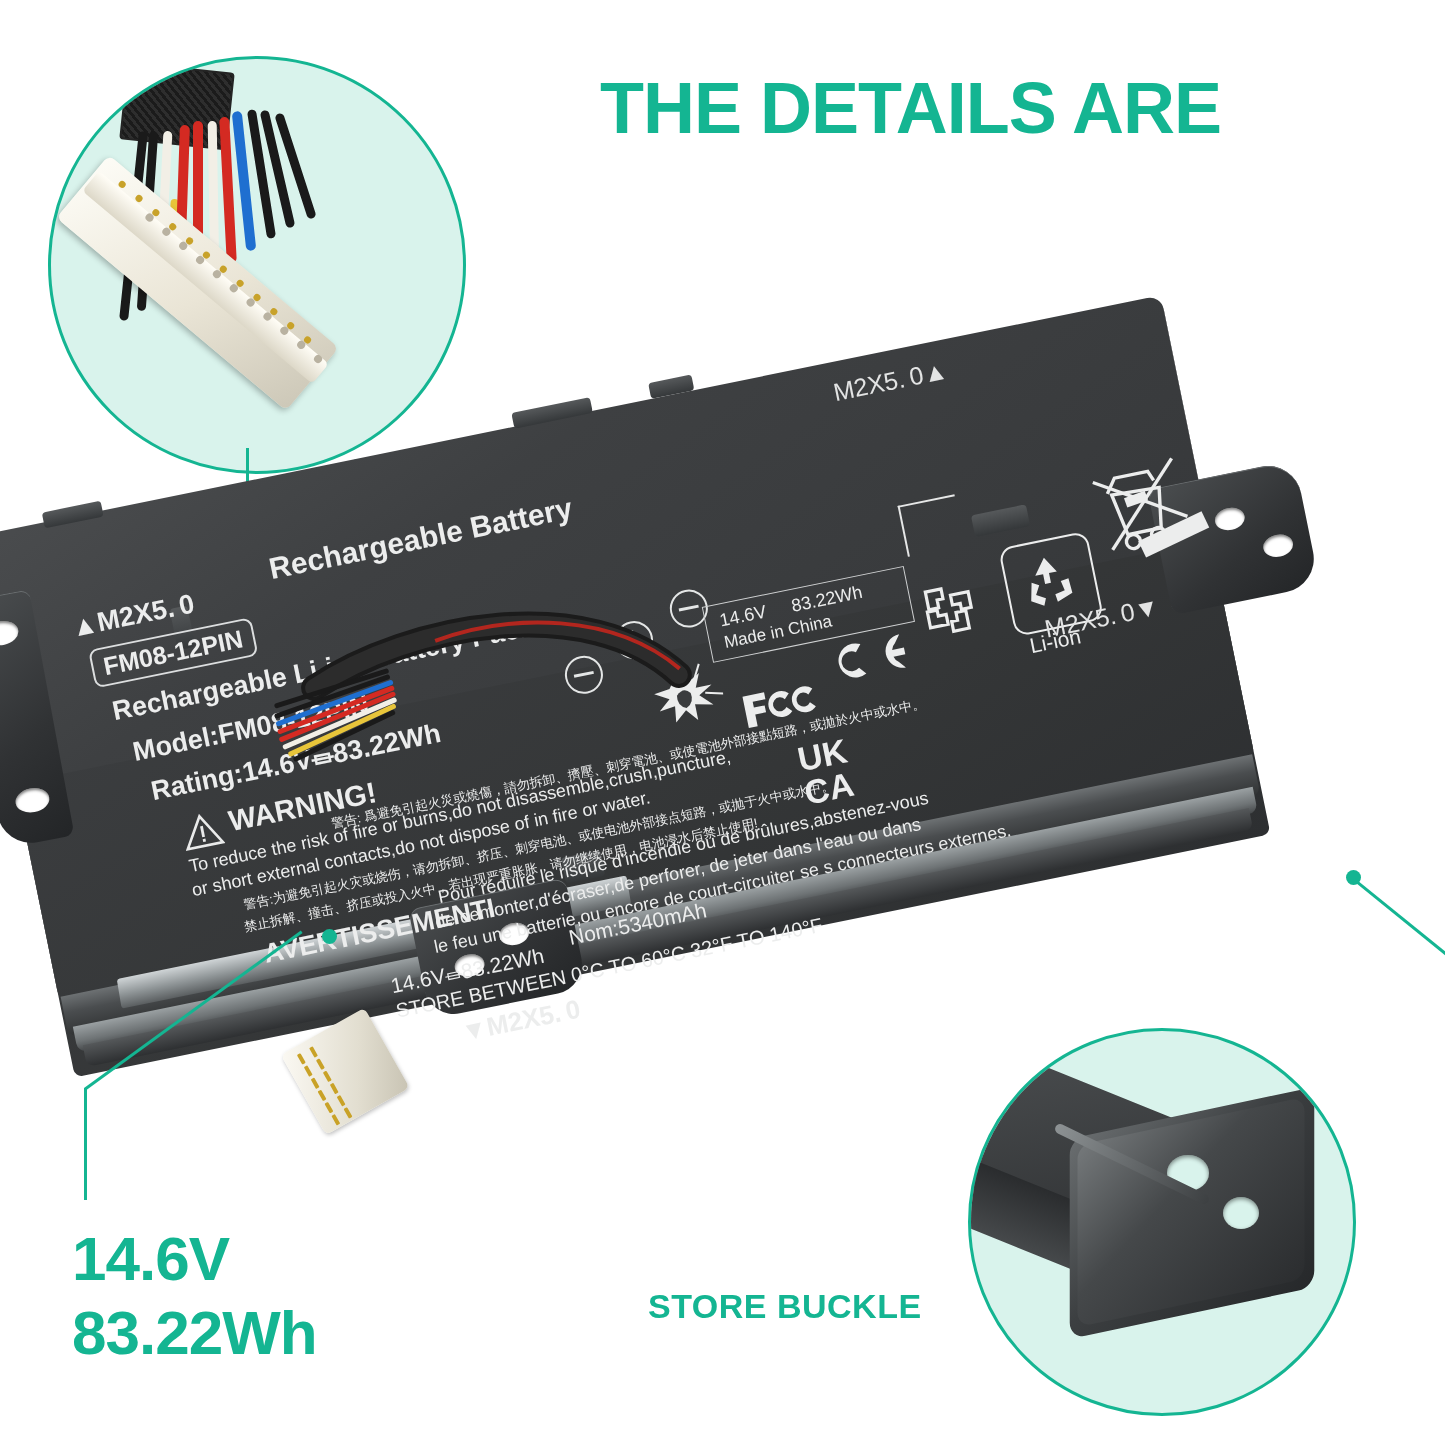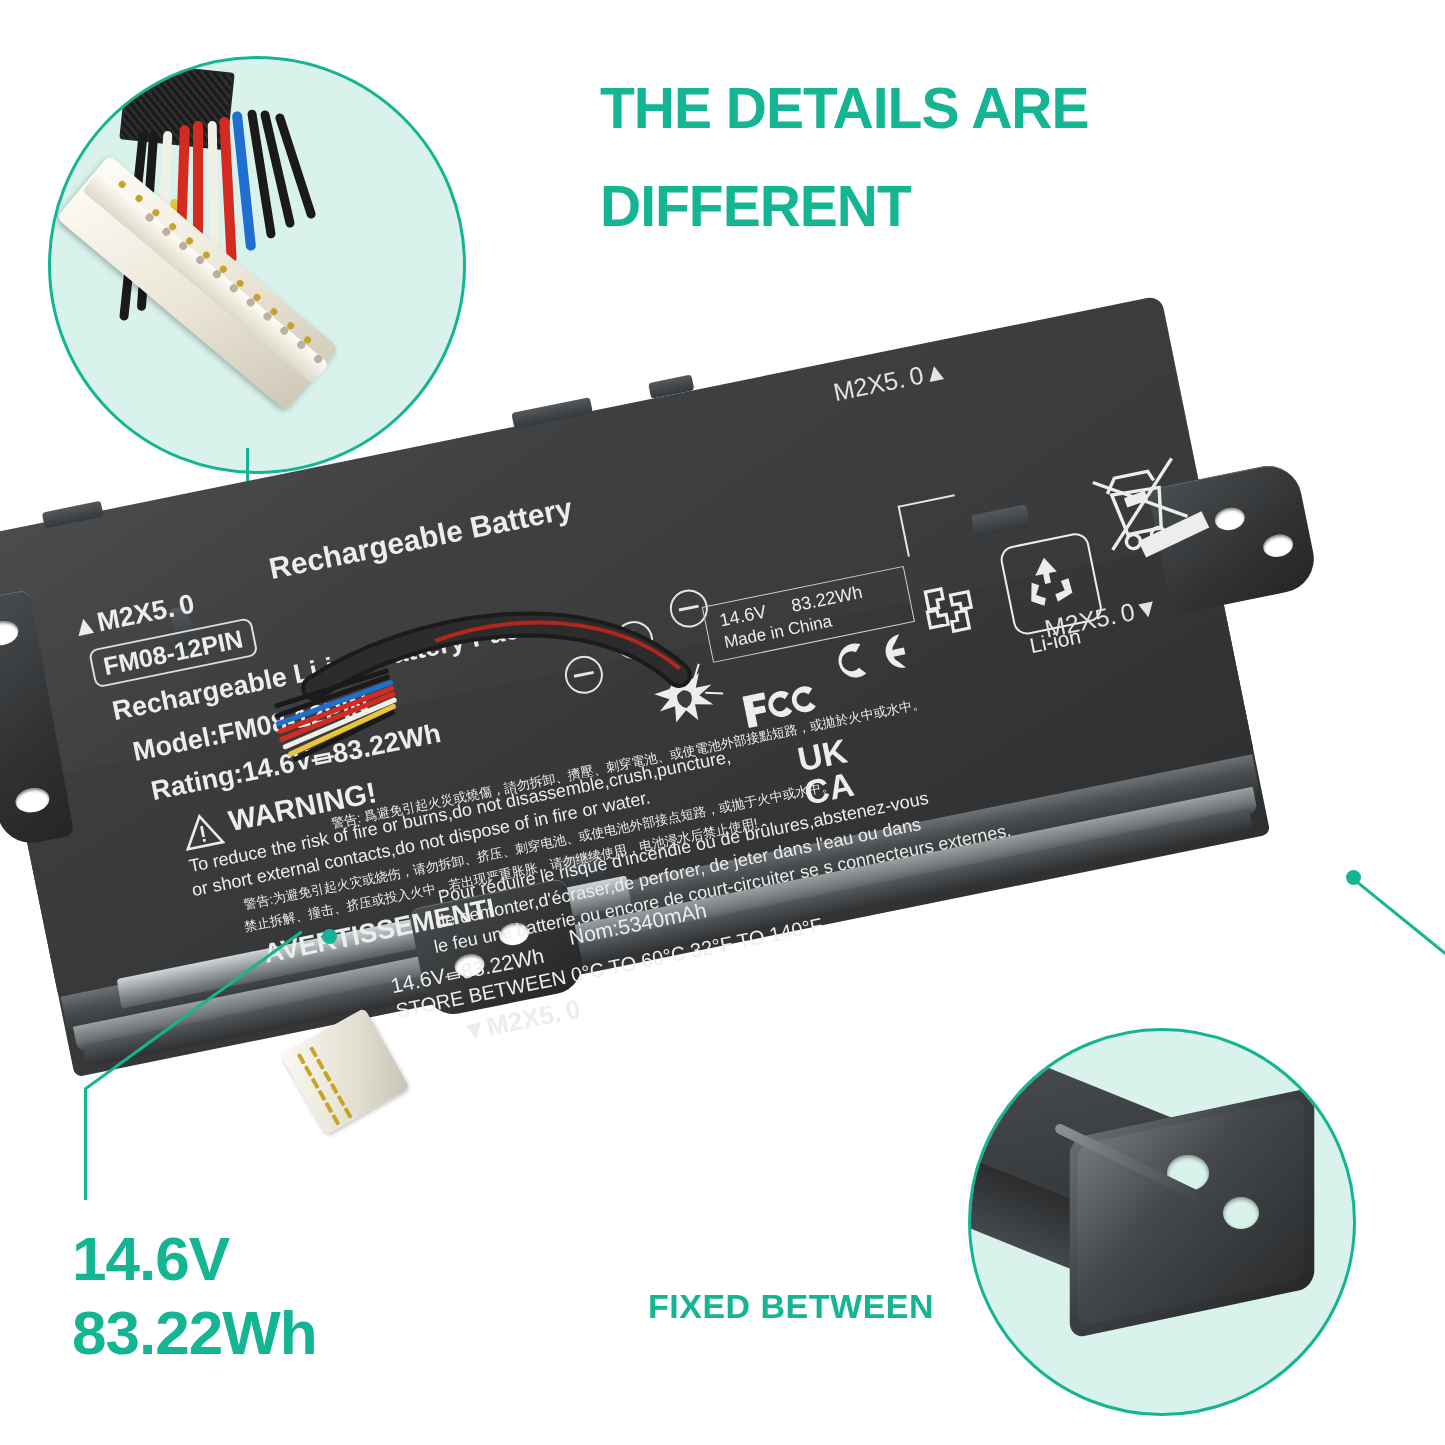--- a/index.html
+++ b/index.html
@@ -5,21 +5,21 @@
   html,body{margin:0;padding:0;background:#fff;}
   body{width:1445px;height:1445px;position:relative;overflow:hidden;
        font-family:"Liberation Sans",sans-serif;}
   .stage{position:absolute;inset:0;width:1445px;height:1445px;}
 
   
   .headline{position:absolute;left:600px;top:62px;width:800px;}
   .headline .l1,.headline .l2{
       font-family:"Liberation Sans",sans-serif;
       font-weight:bold;color:#14b592;letter-spacing:-1px;
-      font-size:57px;line-height:92px;text-transform:uppercase;}
+      font-size:72px;line-height:92px;text-transform:uppercase;}
   .headline .l2{margin-top:6px;}
   .subtitle{position:absolute;left:614px;top:272px;width:760px;
       font-size:31px;color:#4a4a4a;line-height:40px;}
 
   
   .circle-inset{position:absolute;border-radius:50%;
       background:#d9f3ec;border:3px solid #14b592;overflow:hidden;}
   .circle-connector{left:48px;top:56px;width:412px;height:412px;}
   .circle-buckle{left:968px;top:1028px;width:382px;height:382px;}
 
@@ -115,21 +115,20 @@
   .bk-hole{position:absolute;border-radius:50%;background:#d9f3ec;
      box-shadow:inset 0 2px 4px rgba(0,0,0,.45);}
 </style>
 </head>
 <body>
 
 <div class="stage">
 
   <div class="headline">
     <div class="l1">THE DETAILS ARE</div>
-    <div class="l2">DIFFERENT</div>
   </div>
 
   <div class="circle-inset circle-connector">
 
     <div class="ci" style="left:72px;top:8px;width:108px;height:78px;background:#242424;border-radius:4px;transform:rotate(6deg);"></div>
     <div class="ci" style="left:74px;top:10px;width:104px;height:74px;border-radius:4px;transform:rotate(6deg);
                 background:repeating-linear-gradient(45deg,#2e2e2e 0 3px,#1b1b1b 3px 6px);"></div>
 
     <div class="wire" style="left:78px;top:72px;width:9px;height:190px;background:#1a1a1a;transform:rotate(6deg);"></div>
     <div class="wire" style="left:92px;top:72px;width:9px;height:180px;background:#1a1a1a;transform:rotate(4deg);"></div>
@@ -401,15 +400,15 @@
 
     <div class="bk" style="left:76px;top:128px;width:170px;height:10px;
                 background:linear-gradient(90deg,#8d9294,#3d4042);
                 transform:rotate(26deg);border-radius:5px;"></div>
   </div>
 
   <div class="leader" style="left:1352px;top:876px;width:224px;height:3px;
               transform:rotate(39deg);transform-origin:0 0;"></div>
   <div class="dot" style="left:1346px;top:870px;"></div>
 
-  <div class="callout-label lbl-buckle">FIXED BETWEEN</div>
+  <div class="callout-label lbl-buckle">STORE BUCKLE</div>
 
 </div>
 
 </body></html>

